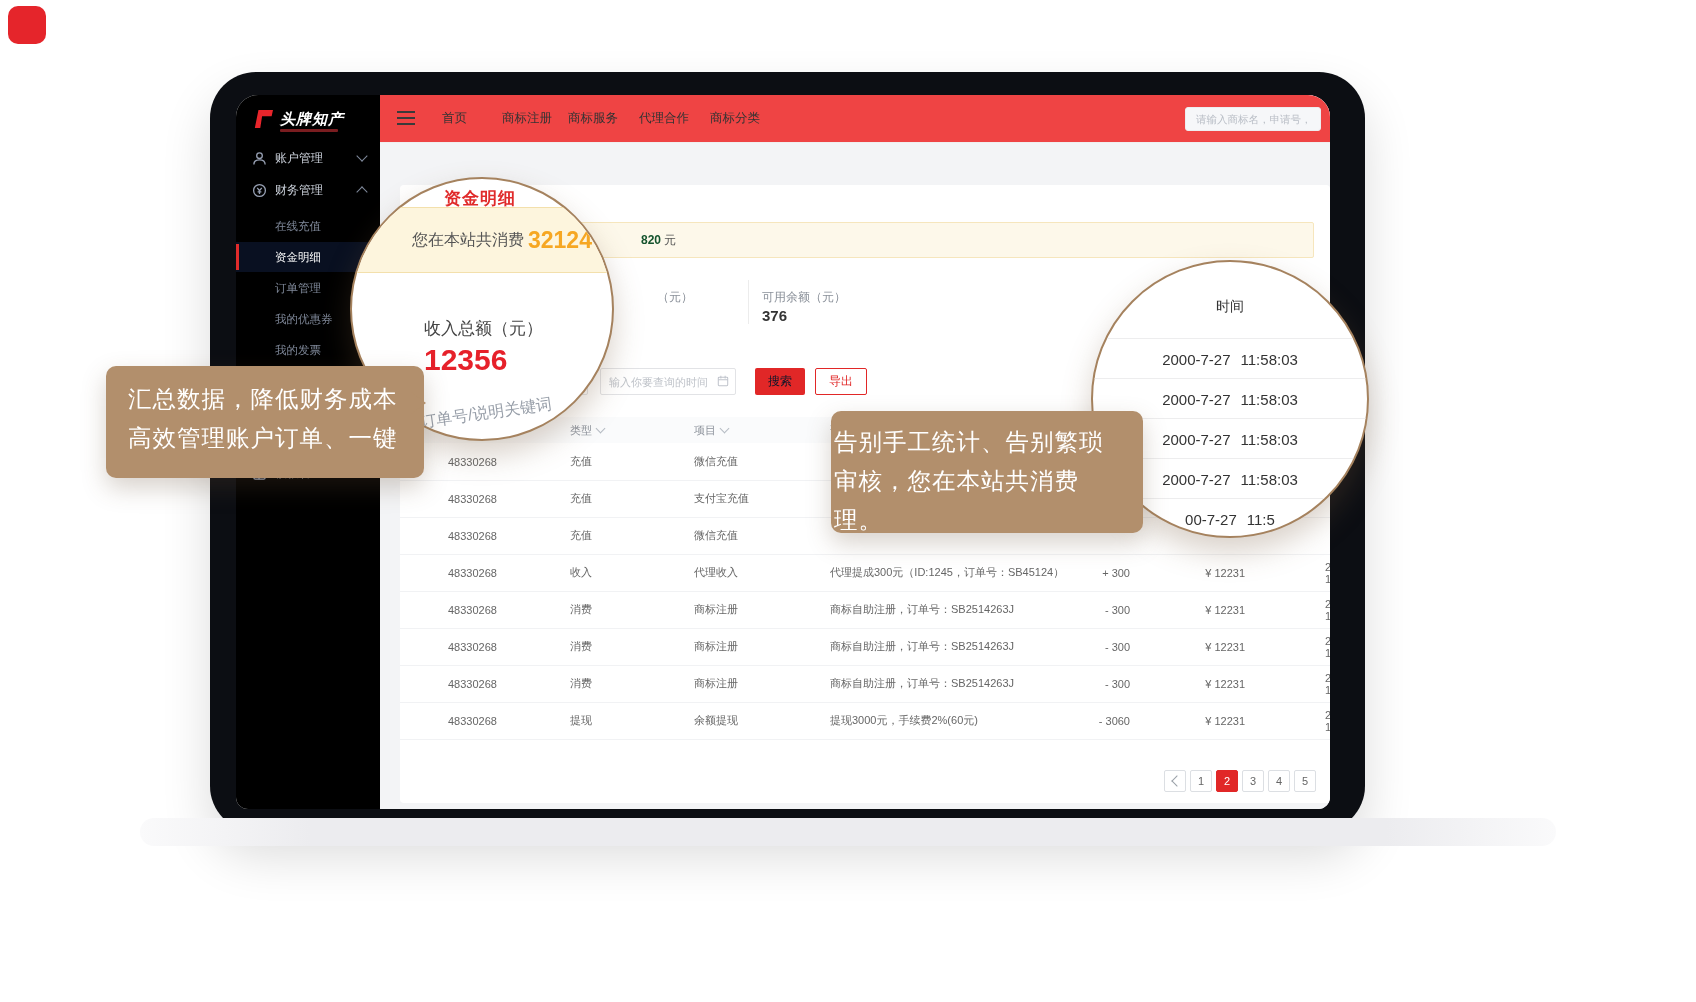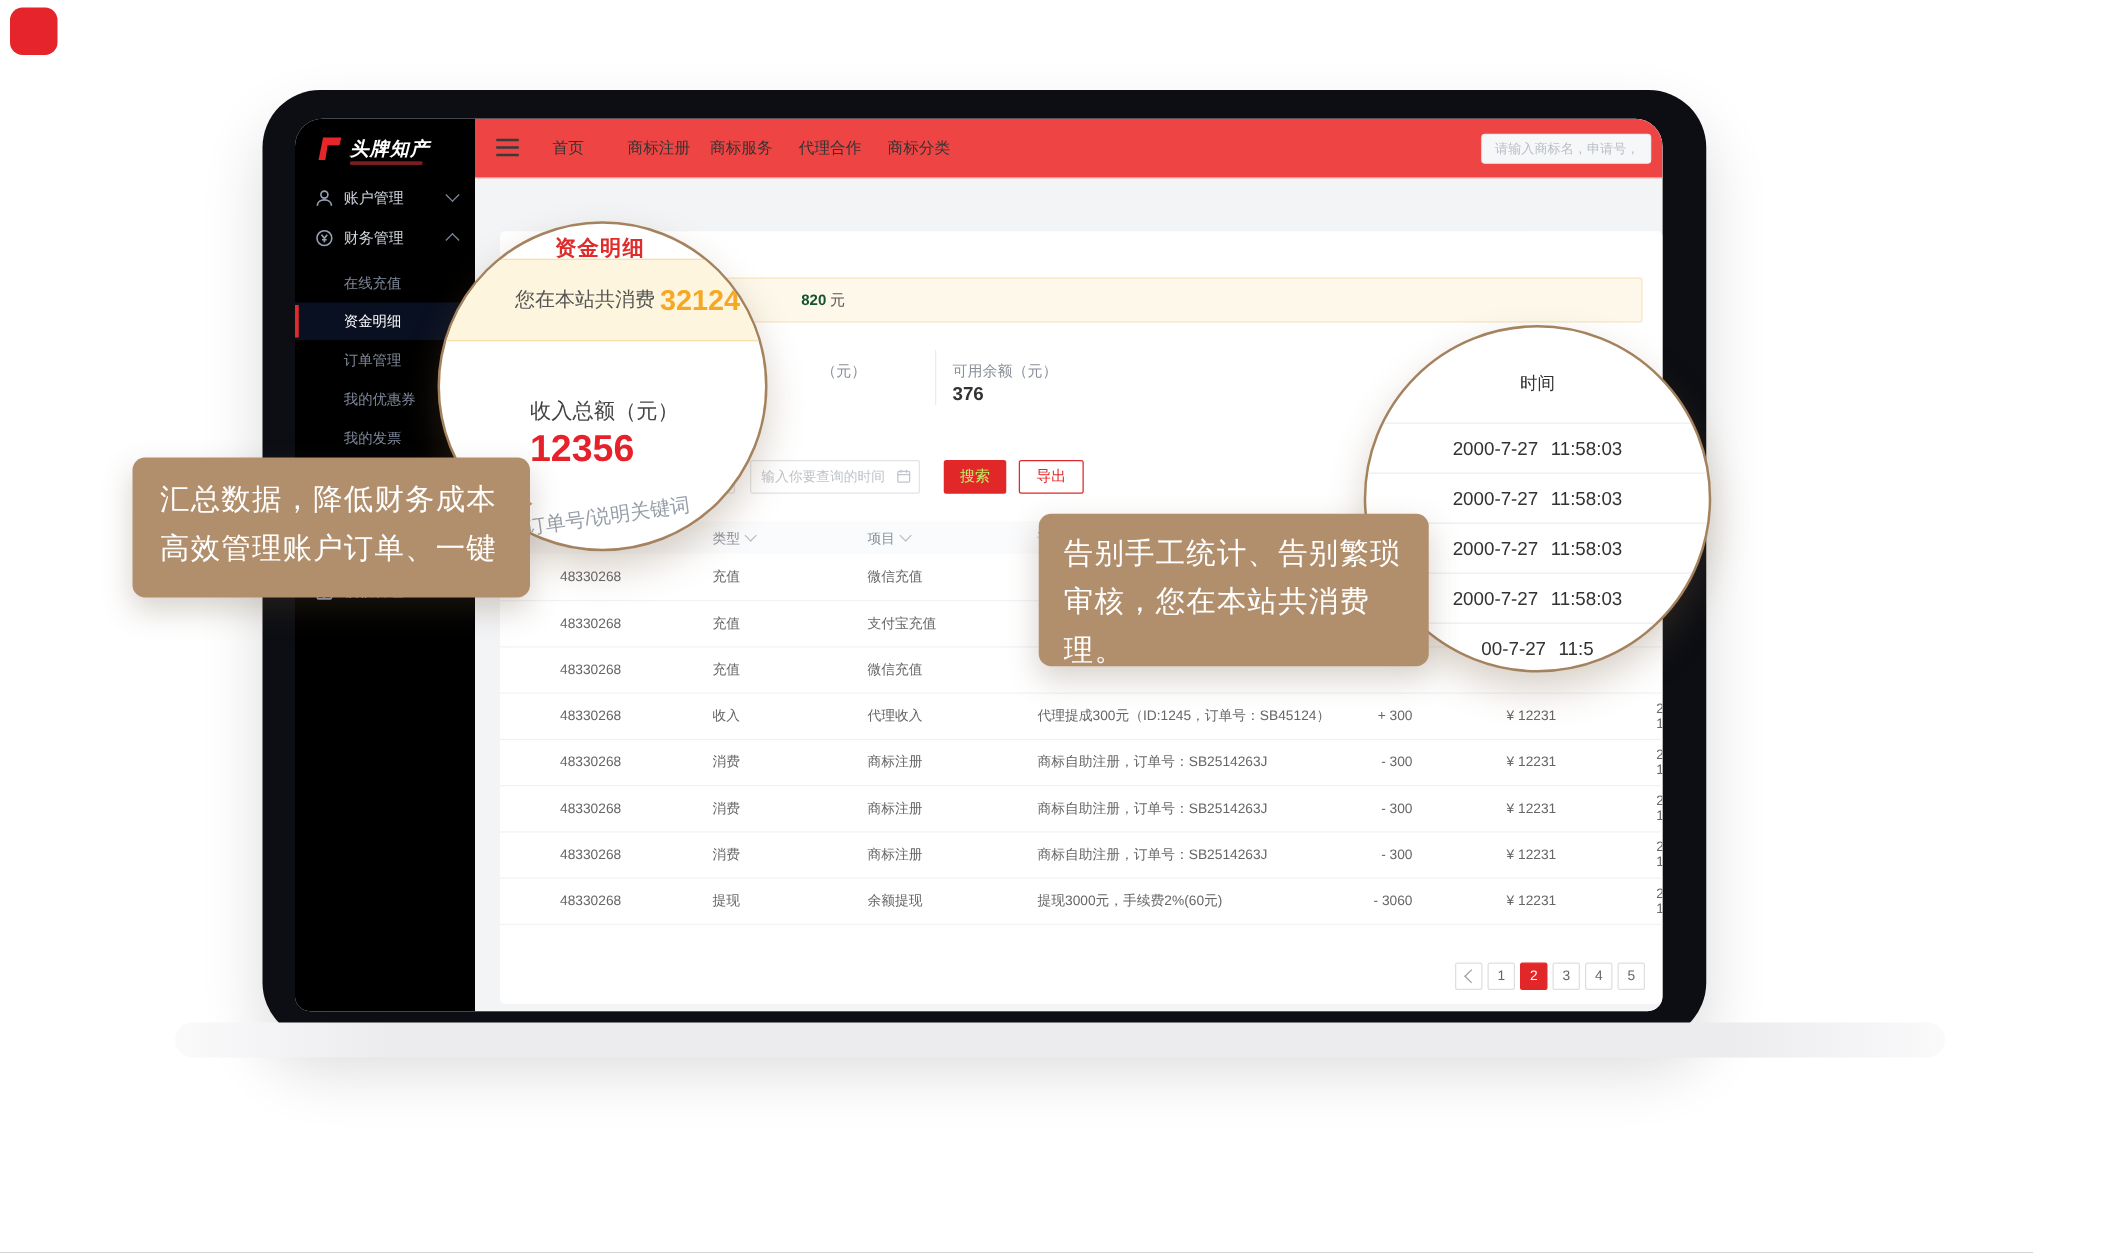--- a/index.html
+++ b/index.html
@@ -56,21 +56,21 @@
           border:1px solid #f6e6bd;border-radius:2px;}
   .banner .tail{position:absolute;left:232px;top:0;height:34px;display:flex;align-items:center;font-size:12px;color:#555;}
   .banner .tail .amt{color:#14532d;font-weight:bold;margin-right:3px;}
   .stat-lab{font-size:12px;color:#8a9099;}
   .stat-val{font-size:15px;color:#333;font-weight:bold;}
   .vdiv{position:absolute;left:348px;top:95px;width:1px;height:44px;background:#ececec;}
   .inp{position:absolute;box-sizing:border-box;border:1px solid #e2e3e6;border-radius:2px;background:#fff;
        font-size:11px;color:#666;padding:0 8px;outline:none;font-family:inherit;height:27px;}
   .inp::placeholder{color:#bfc3c9;}
   .btn{position:absolute;height:27px;border-radius:2px;font-size:12px;display:flex;align-items:center;justify-content:center;cursor:pointer;box-sizing:border-box;}
-  .btn.red{background:#e12727;color:#bef264;}
+  .btn.red{background:#e12727;color:#0f172a;}
   .btn.outline{background:#fff;border:1px solid #e12727;color:#e12727;}
   .cal{position:absolute;right:7px;top:7px;}
 
   
   .trow{position:absolute;left:0;width:1010px;display:grid;
         grid-template-columns:122px 124px 136px 240px 60px 115px 160px;
         padding-left:48px;align-items:center;font-size:11px;color:#666;}
   .thead{top:232px;height:26px;background:#fafbfc;color:#8a9099;}
   .tdata{height:37px;border-bottom:1px solid #f1f2f4;}
   .trow .num{text-align:right;}
@@ -100,21 +100,21 @@
   .lens-time-head{position:absolute;left:0;top:36px;width:100%;text-align:center;font-size:14px;color:#333;font-weight:500;}
   .lens-time-row{position:absolute;left:0;width:100%;height:40px;border-top:1px solid #ededee;
                  display:flex;align-items:center;justify-content:center;gap:10px;font-size:15px;color:#333;}
 
   
   .tip{position:absolute;background:#b28f6c;border-radius:10px;color:#fff;
        box-shadow:0 10px 24px rgba(100,75,50,.25);}
   .tip .line{white-space:nowrap;font-size:23.5px;font-weight:500;letter-spacing:1px;line-height:39px;}
   .tip-left{left:106px;top:366px;width:318px;height:112px;padding:14px 0 0 22px;box-sizing:border-box;}
   .tip-left::after{content:"";position:absolute;right:-13px;top:26px;border:11px solid transparent;border-left:15px solid #b28f6c;}
-  .tip-right{left:831px;top:411px;width:312px;height:122px;padding:12px 0 0 20px;box-sizing:border-box;}
+  .tip-right{left:831px;top:411px;width:312px;height:122px;padding:12px 0 0 3px;box-sizing:border-box;}
   svg{display:block;}
 </style>
 </head>
 <body>
 
 <div class="stage">
 
   <div class="brand-chip"></div>
 
   <div class="laptop">

